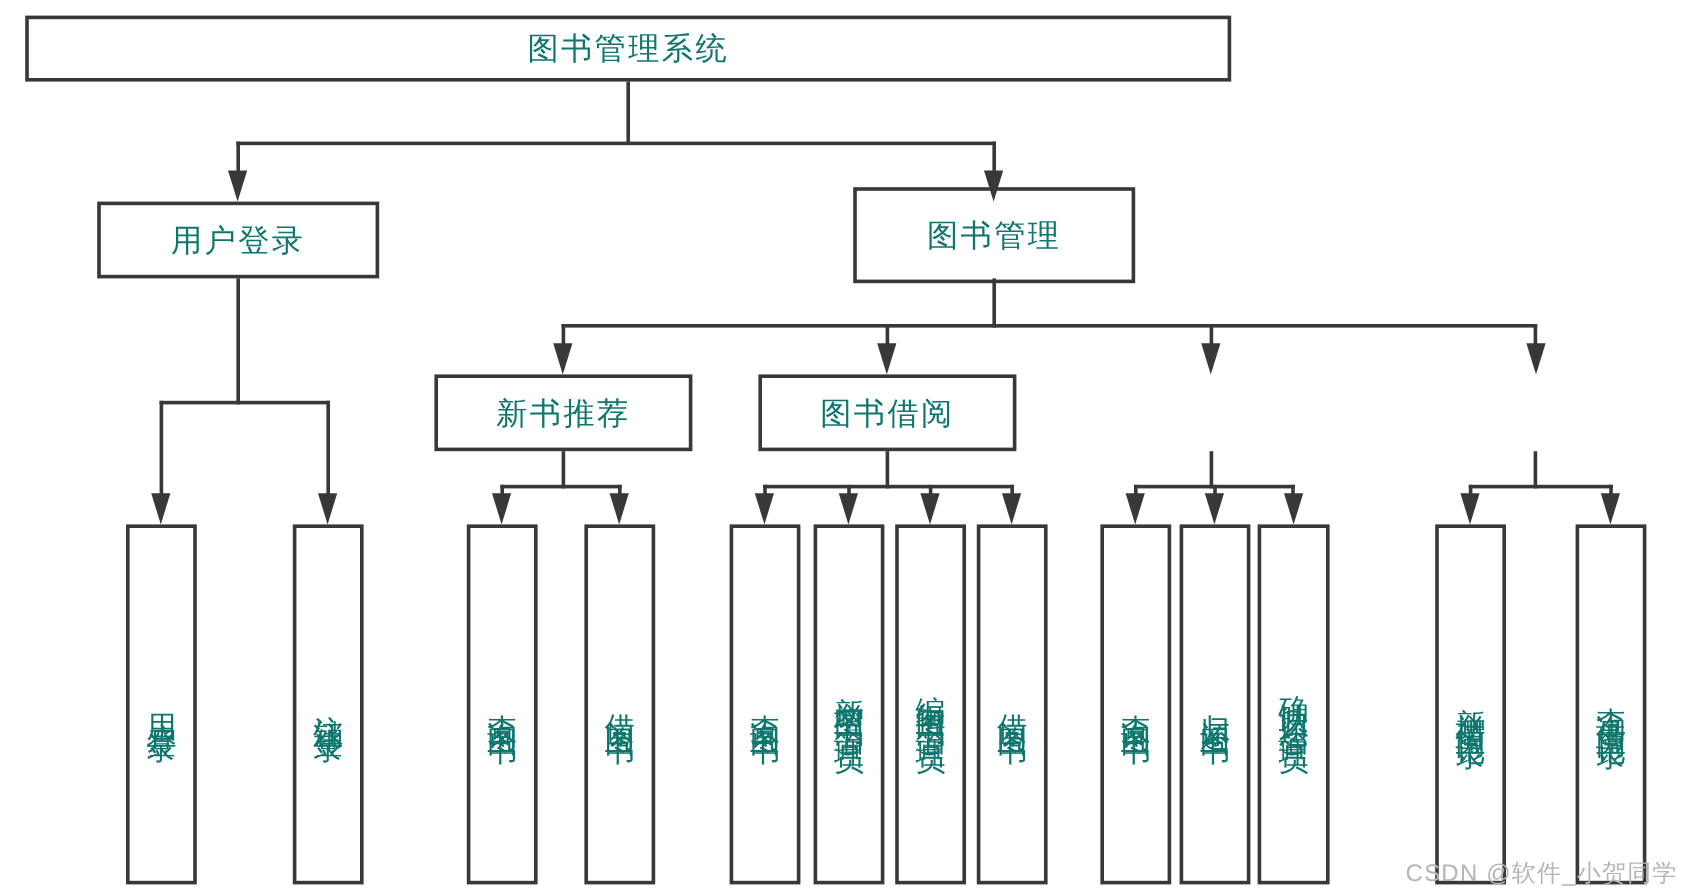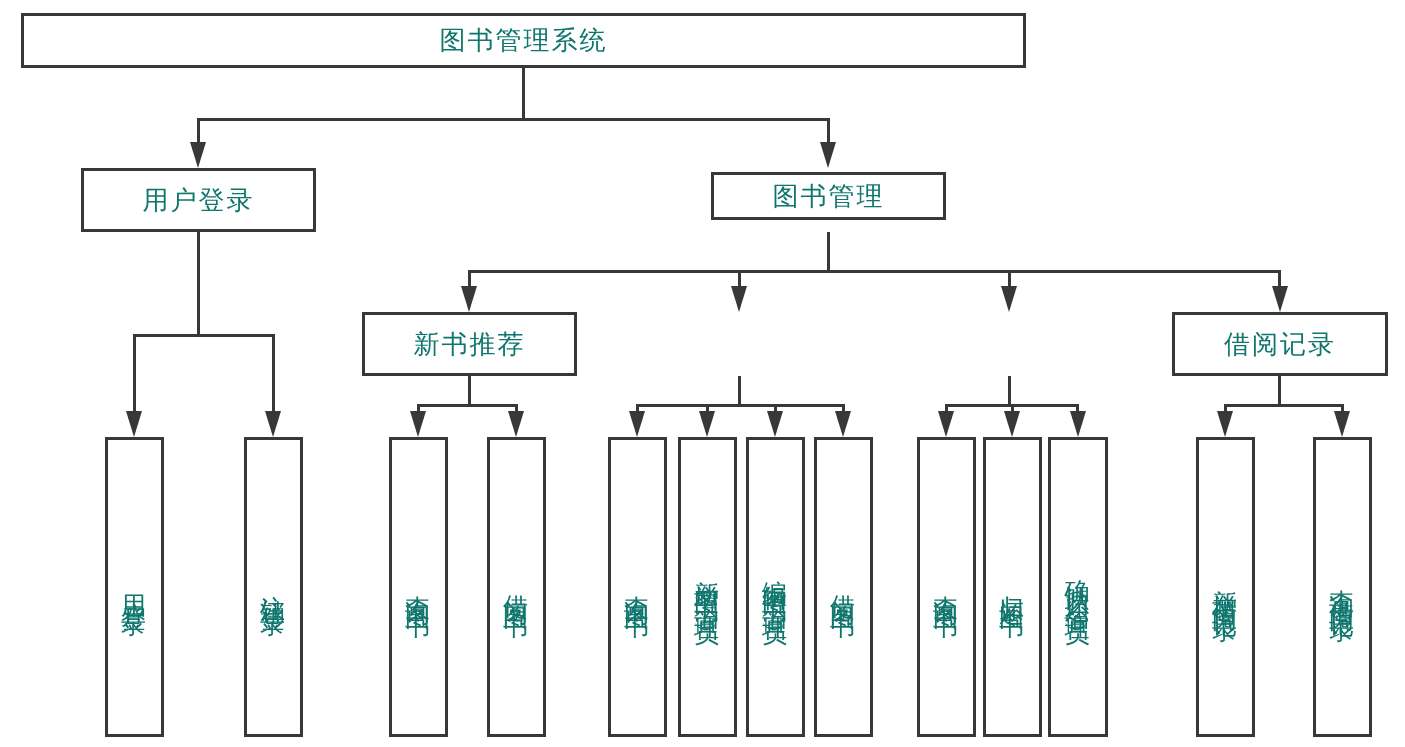--- a/index.html
+++ b/index.html
@@ -30,24 +30,24 @@
   }
 </style>
 </head>
 <body>
 
 <div id="stage">
 
   <div class="box" style="left:21px;top:13px;width:1005px;height:55px;">图书管理系统</div>
 
   <div class="box" style="left:81px;top:168px;width:235px;height:64px;">用户登录</div>
-  <div class="box" style="left:711px;top:172px;width:235px;height:48px;">图书管理</div>
+  <div class="box" style="left:711px;top:156px;width:235px;height:80px;">图书管理</div>
 
   <div class="box" style="left:362px;top:312px;width:215px;height:64px;">新书推荐</div>
-  <div class="box" style="left:1172px;top:312px;width:216px;height:64px;">借阅记录</div>
+  <div class="box" style="left:632px;top:312px;width:215px;height:64px;">图书借阅</div>
 
   <div class="box vbox" style="left:105px;top:437px;width:59px;height:300px;">用户登录</div>
   <div class="box vbox" style="left:244px;top:437px;width:59px;height:300px;">注销登录</div>
 
   <div class="box vbox" style="left:389px;top:437px;width:59px;height:300px;">查询图书</div>
   <div class="box vbox" style="left:487px;top:437px;width:59px;height:300px;">借阅图书</div>
 
   <div class="box vbox" style="left:608px;top:437px;width:59px;height:300px;">查询图书</div>
   <div class="box vbox" style="left:678px;top:437px;width:59px;height:300px;">新增图书（管理员）</div>
   <div class="box vbox" style="left:746px;top:437px;width:59px;height:300px;">编辑图书（管理员）</div>
@@ -112,14 +112,15 @@
   <div class="vline" style="left:1076px;top:404px;height:10px;"></div>
   <div class="ah" style="left:1070px;top:411px;"></div>
 
   <div class="vline" style="left:1278px;top:376px;height:31px;"></div>
   <div class="hline" style="left:1224px;top:404px;width:120px;"></div>
   <div class="vline" style="left:1224px;top:404px;height:10px;"></div>
   <div class="ah" style="left:1217px;top:411px;"></div>
   <div class="vline" style="left:1341px;top:404px;height:10px;"></div>
   <div class="ah" style="left:1334px;top:411px;"></div>
 
+  <div class="watermark">CSDN @软件_小贺同学</div>
 
 </div>
 
 </body></html>

